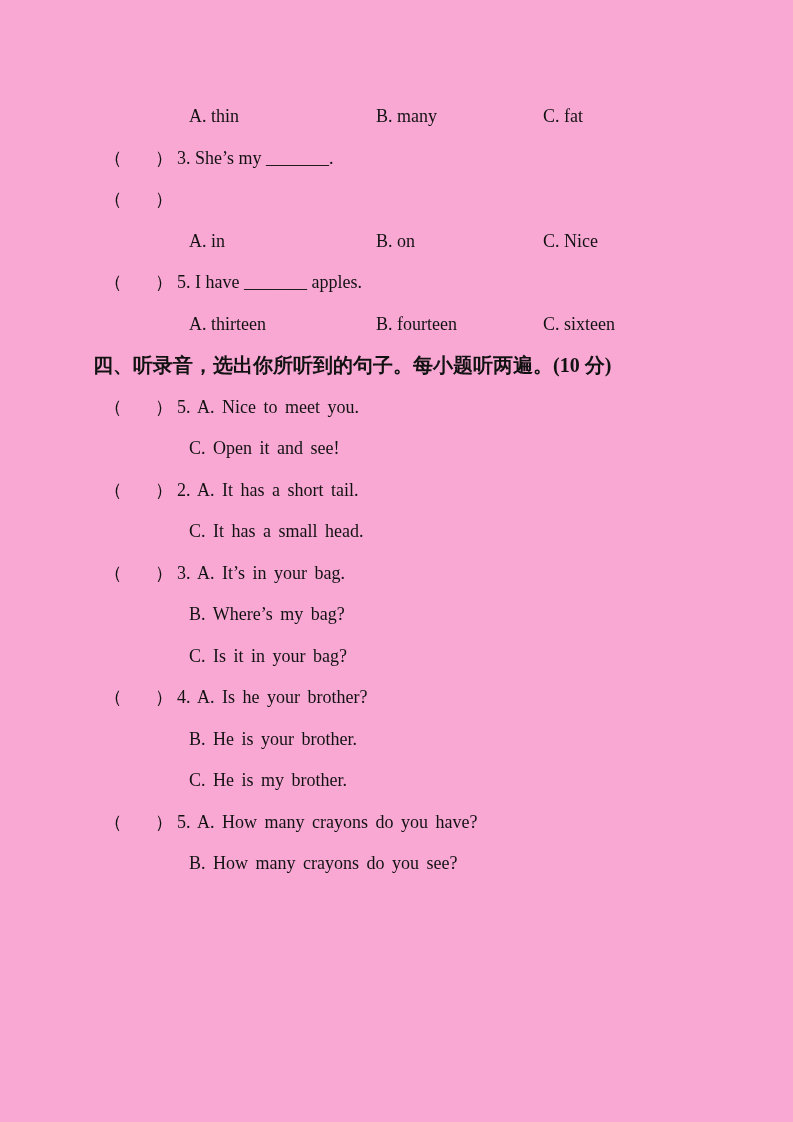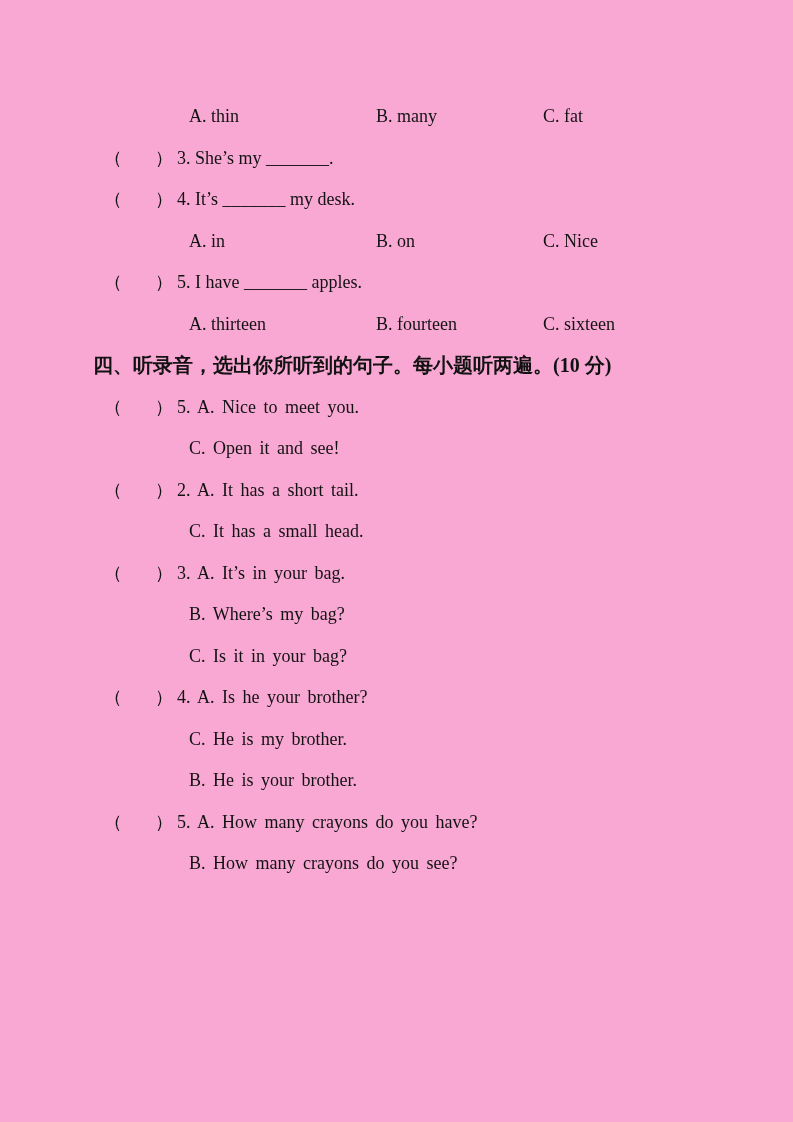--- a/index.html
+++ b/index.html
@@ -41,21 +41,20 @@
 
     <div class="row">
       <span class="pos l-bro">（</span>
       <span class="pos l-brc">）</span>
       <span class="pos l-q">3. She’s my _______.</span>
     </div>
 
     <div class="row">
       <span class="pos l-bro">（</span>
       <span class="pos l-brc">）</span>
-      <span class="pos l-q">4. It’s _______ my desk.</span>
     </div>
     <div class="row">
       <span class="pos l-a">A. in</span>
       <span class="pos l-b">B. on</span>
       <span class="pos l-c">C. Nice</span>
     </div>
 
     <div class="row">
       <span class="pos l-bro">（</span>
       <span class="pos l-brc">）</span>
@@ -100,24 +99,24 @@
     <div class="row ws">
       <span class="pos l-a">C. Is it in your bag?</span>
     </div>
 
     <div class="row ws">
       <span class="pos l-bro">（</span>
       <span class="pos l-brc">）</span>
       <span class="pos l-q">4. A. Is he your brother?</span>
     </div>
     <div class="row ws">
-      <span class="pos l-a">C. He is my brother.</span>
+      <span class="pos l-a">B. He is your brother.</span>
     </div>
     <div class="row ws">
-      <span class="pos l-a">B. He is your brother.</span>
+      <span class="pos l-a">C. He is my brother.</span>
     </div>
 
     <div class="row ws">
       <span class="pos l-bro">（</span>
       <span class="pos l-brc">）</span>
       <span class="pos l-q">5. A. How many crayons do you have?</span>
     </div>
     <div class="row ws">
       <span class="pos l-a">B. How many crayons do you see?</span>
     </div>

